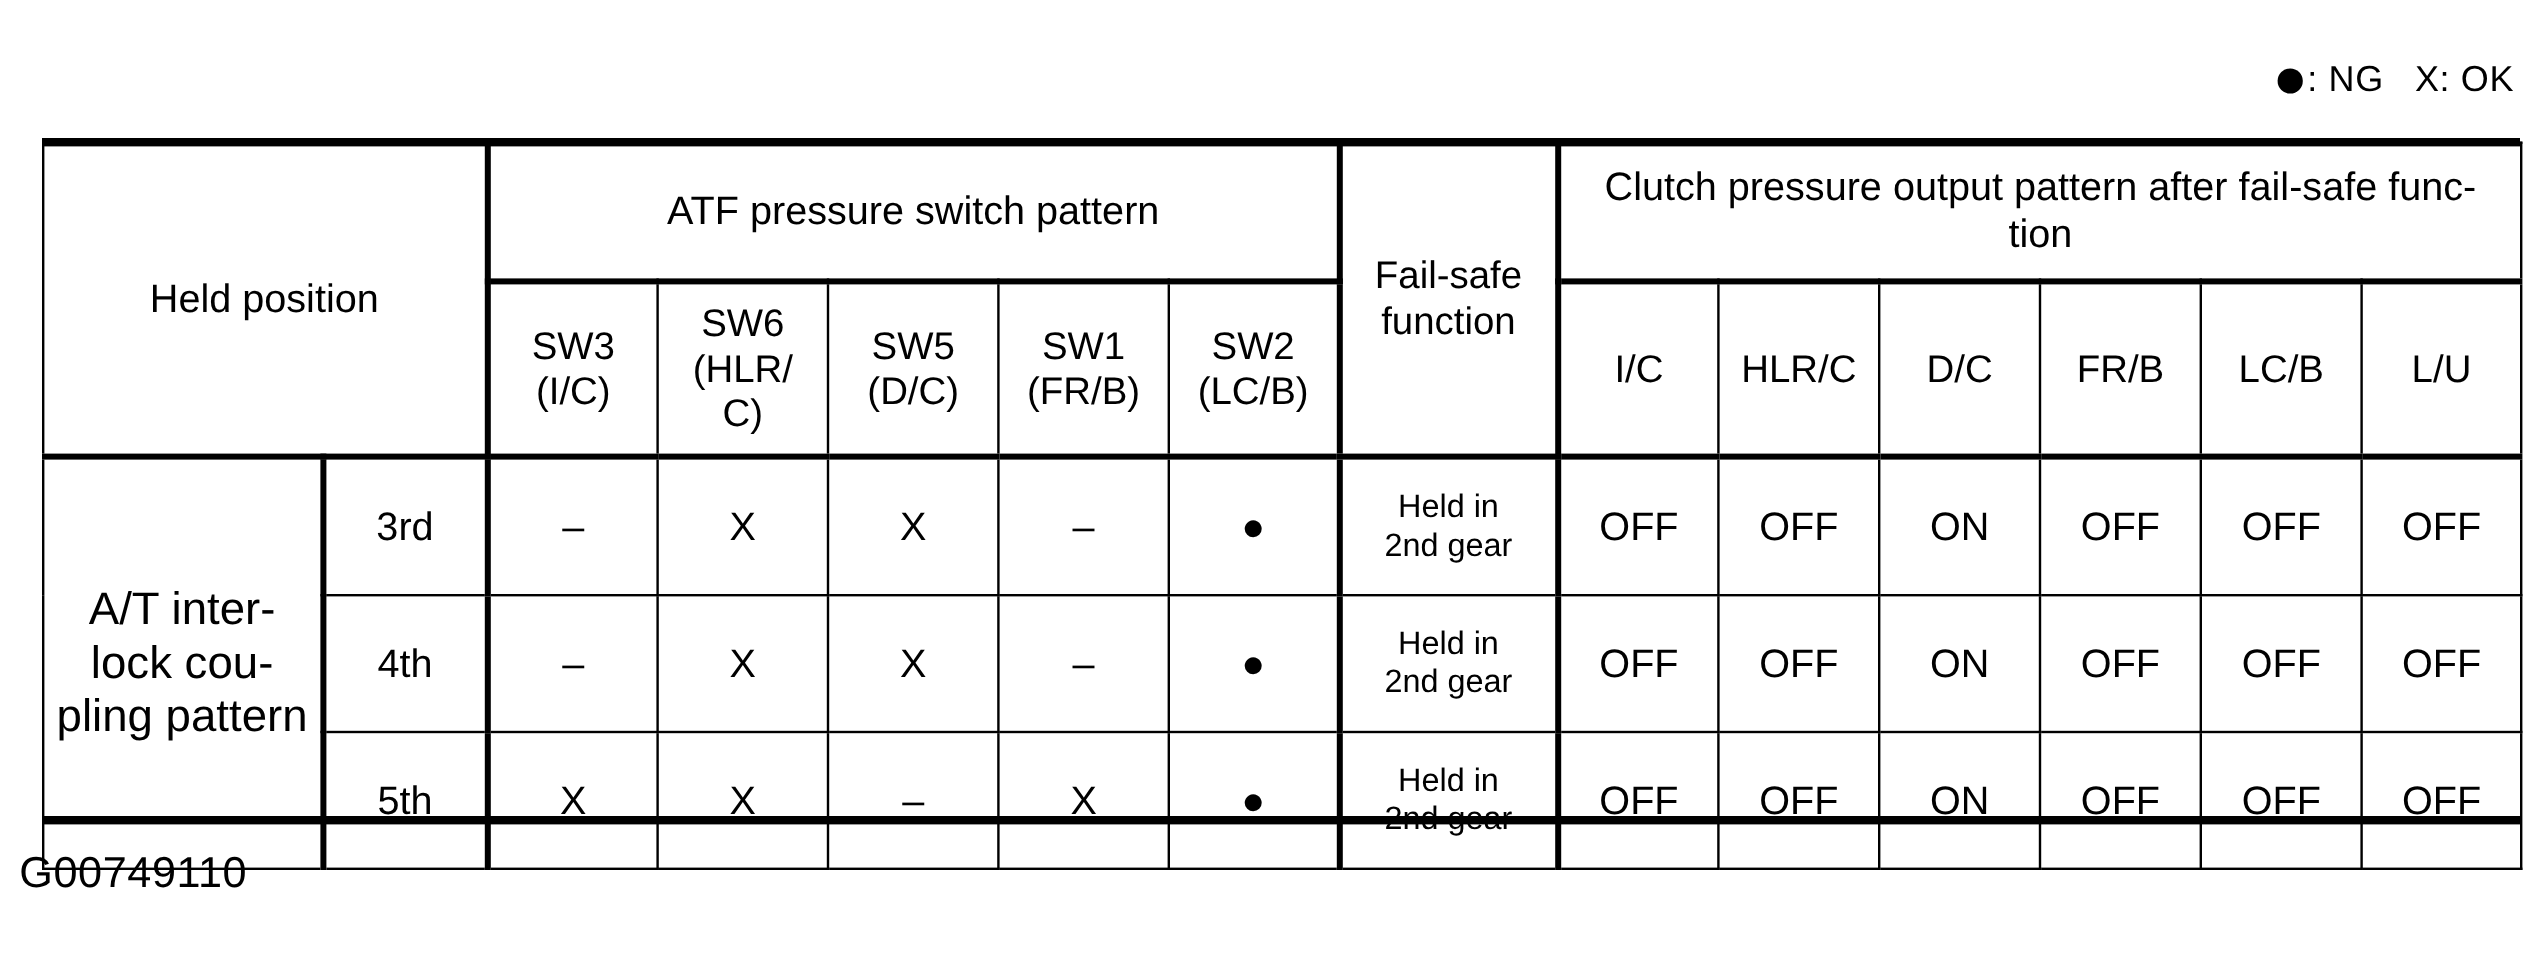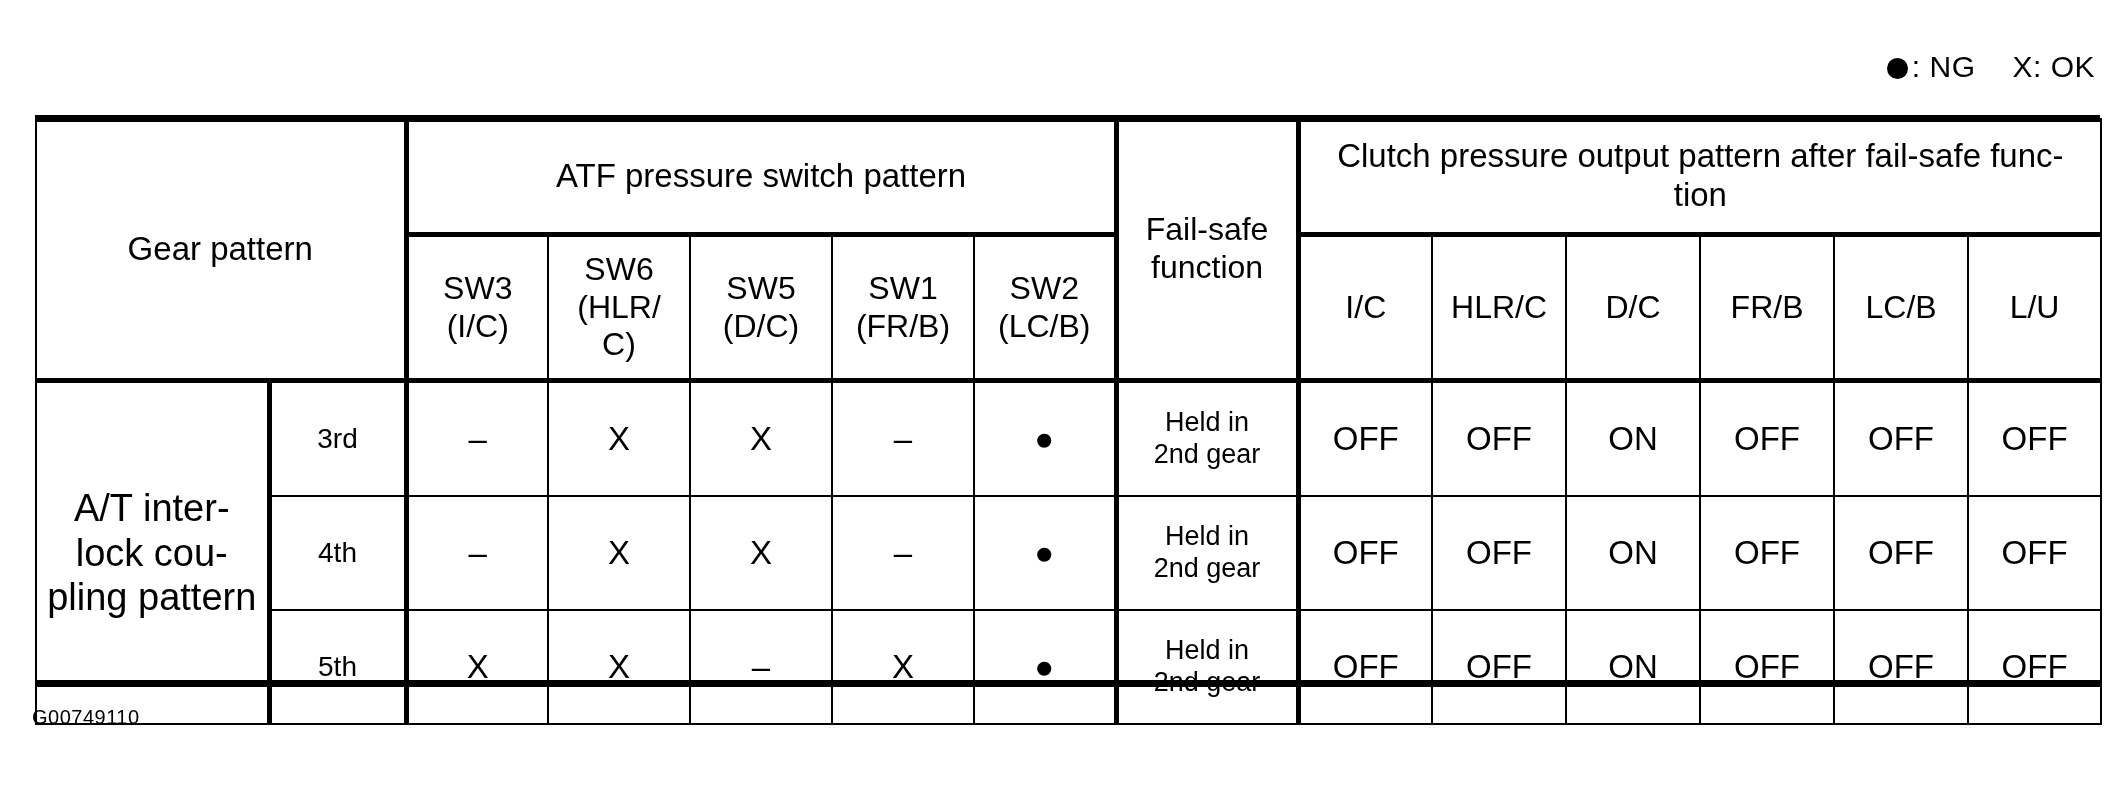--- a/index.html
+++ b/index.html
@@ -21,21 +21,21 @@
   
   .legend {
     position: absolute;
     top: 50px;
     right: 18px;
     font-size: 30px;
     letter-spacing: 0.5px;
     white-space: nowrap;
     display: flex;
     align-items: center;
-    gap: 11px;
+    gap: 0;
   }
   .legend .dot {
     display: inline-block;
     width: 21px;
     height: 21px;
     border-radius: 50%;
     background: #000;
     margin-right: 4px;
     position: relative;
     top: 2px;
@@ -80,29 +80,29 @@
   .th-heavy-bottom { border-bottom: 5px solid #000 !important; }
   .th-heavy-right  { border-right: 5px solid #000 !important; }
 
   .grp-title { font-size: 33px; }
   .sub-head  { font-size: 32px; }
   .cell-val  { font-size: 33px; }
   .rowlabel-main {
     font-size: 38px;
     padding: 0 10px;
   }
-  .gear-cell { font-size: 28px; }
+  .gear-cell { font-size: 33px; }
   .failsafe-cell { font-size: 27px; line-height: 1.25; }
 
   
   .figure-id {
     position: absolute;
-    left: 32px;
+    left: 16px;
     top: 706px;
-    font-size: 20px;
+    font-size: 36px;
     letter-spacing: 0.5px;
     text-align: right;
   }
 </style>
 </head>
 <body>
 
 <div class="legend">
   <span class="lg-ng"><span class="dot"></span><span>: NG</span></span>
   <span>X: OK</span>
@@ -125,21 +125,21 @@
       <col style="width:134px">
         <col style="width:134px">
         <col style="width:134px">
         <col style="width:134px">
         <col style="width:134px">
         <col style="width:133px">
     </colgroup>
 
     <tbody>
         <tr>
-      <td rowspan="2" colspan="2" class="grp-title th-heavy-bottom th-heavy-right">Gear pattern</td>
+      <td rowspan="2" colspan="2" class="grp-title th-heavy-bottom th-heavy-right">Held position</td>
       <td colspan="5" class="grp-title th-heavy-bottom th-heavy-right" style="height:112px">ATF pressure switch pattern</td>
       <td rowspan="2" class="sub-head th-heavy-bottom th-heavy-right" style="white-space:pre-line">Fail-safe
 function</td>
       <td colspan="6" class="grp-title th-heavy-bottom" style="white-space:pre-line;padding:0 10px">Clutch pressure output pattern after fail-safe func-
 tion</td>
     </tr>
 
     <tr>
       <td class="sub-head th-heavy-bottom" style="white-space:pre-line;height:141px">SW3
 (I/C)</td>

